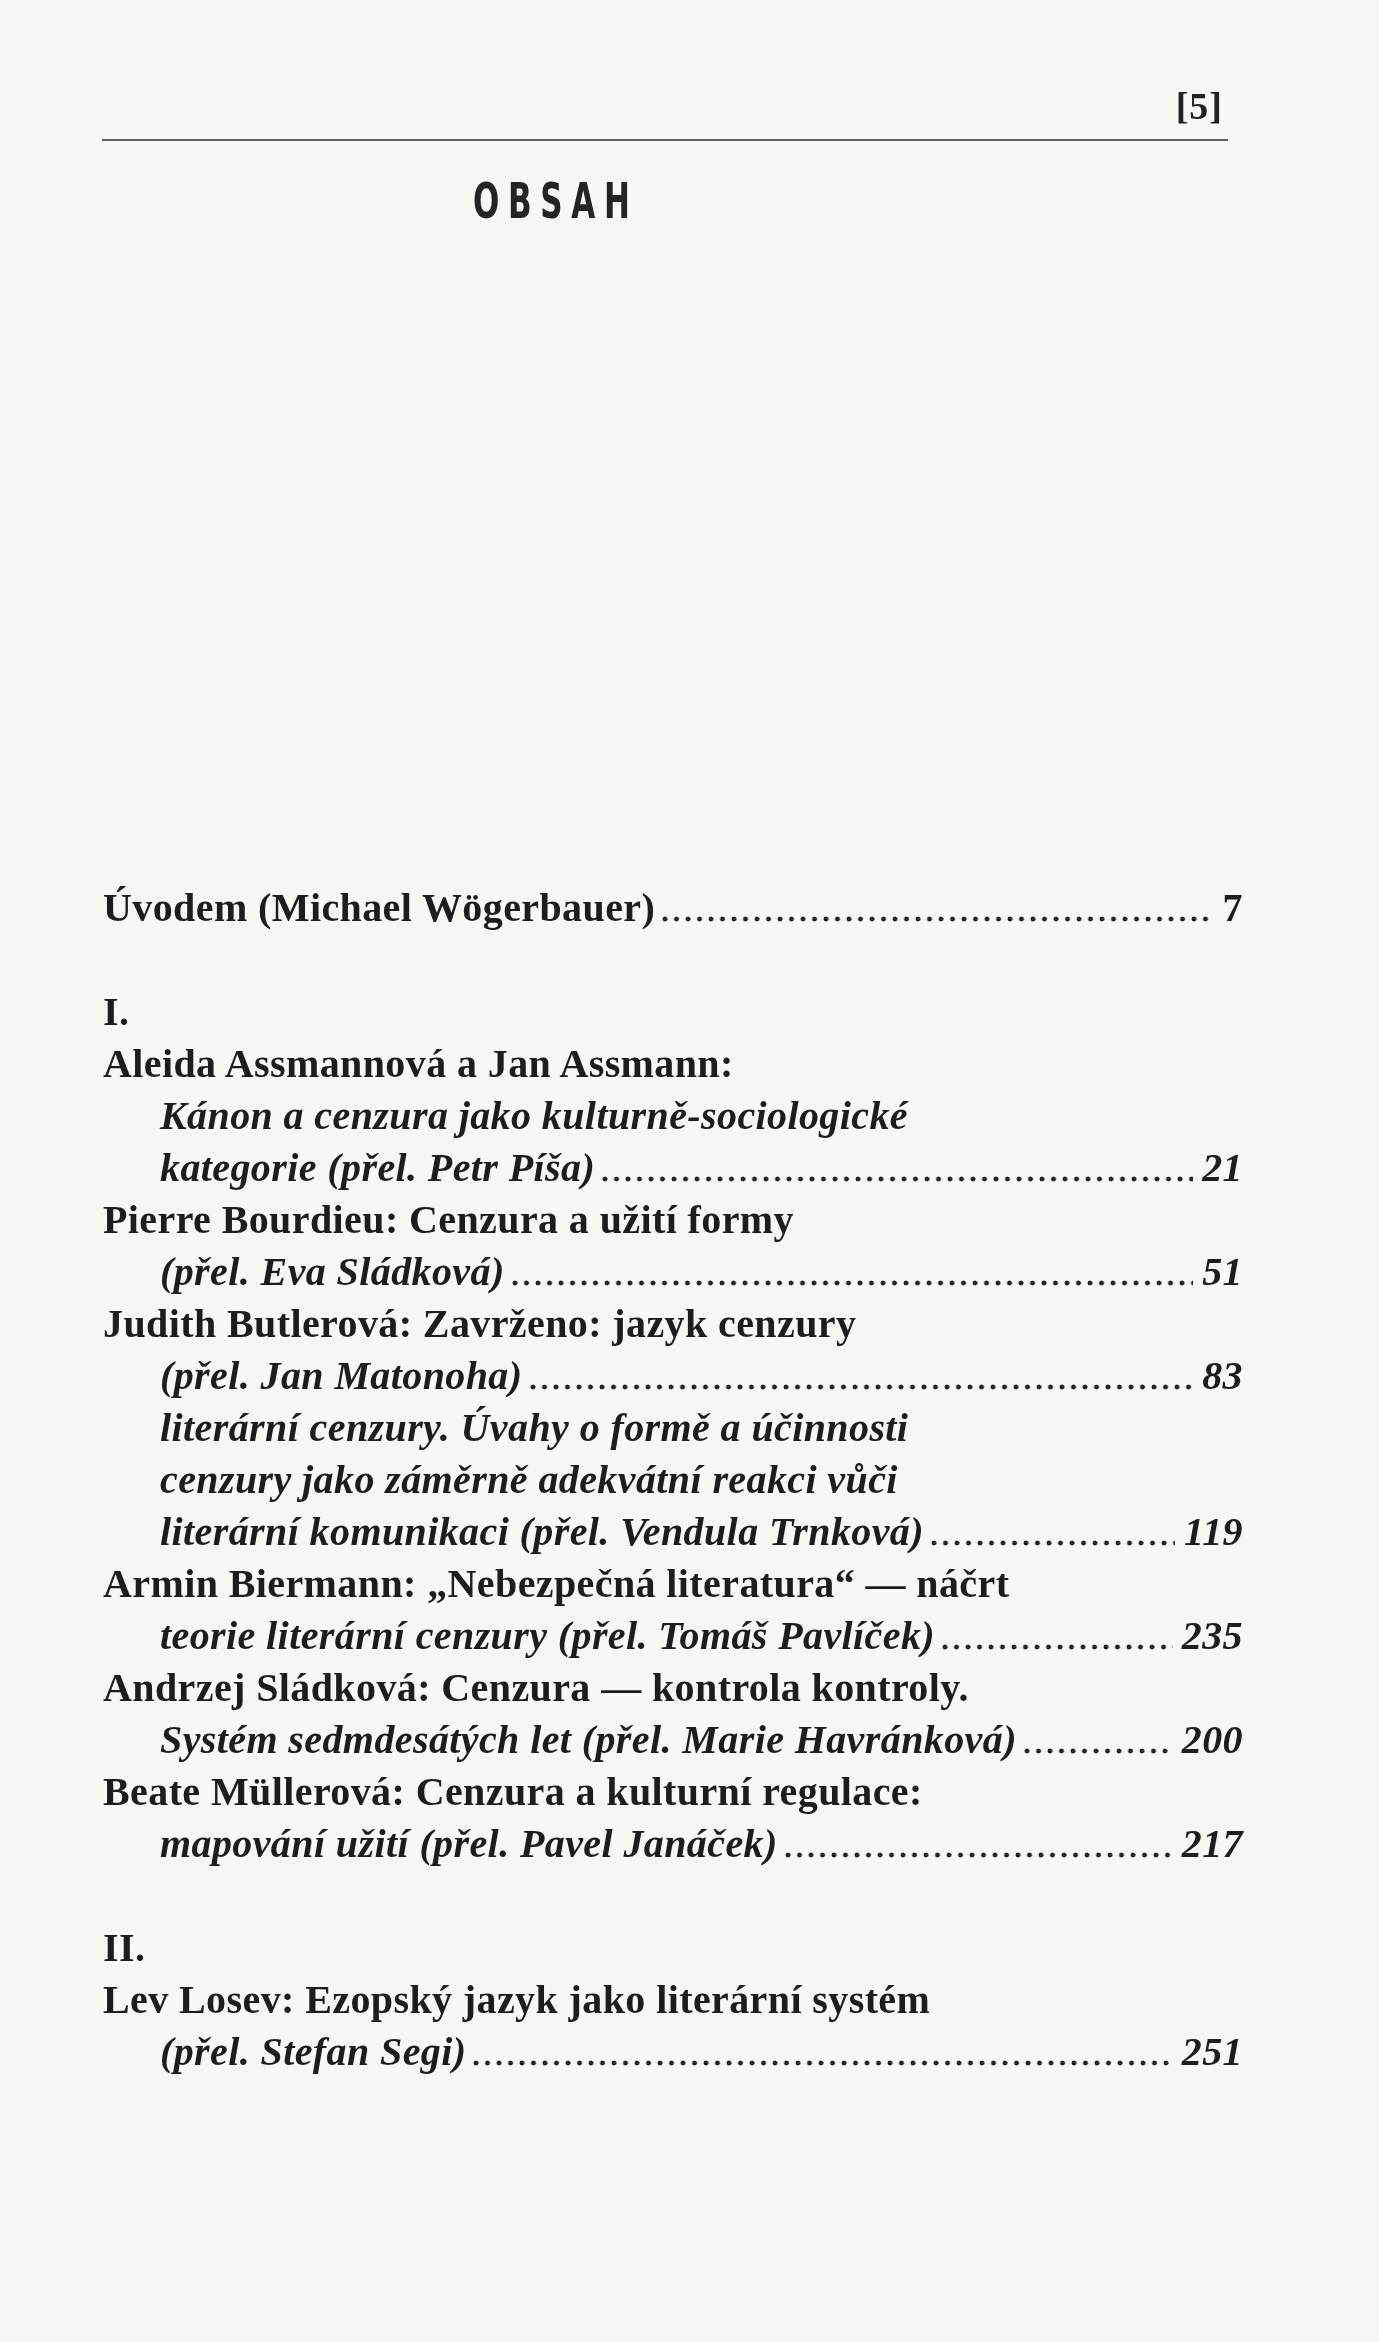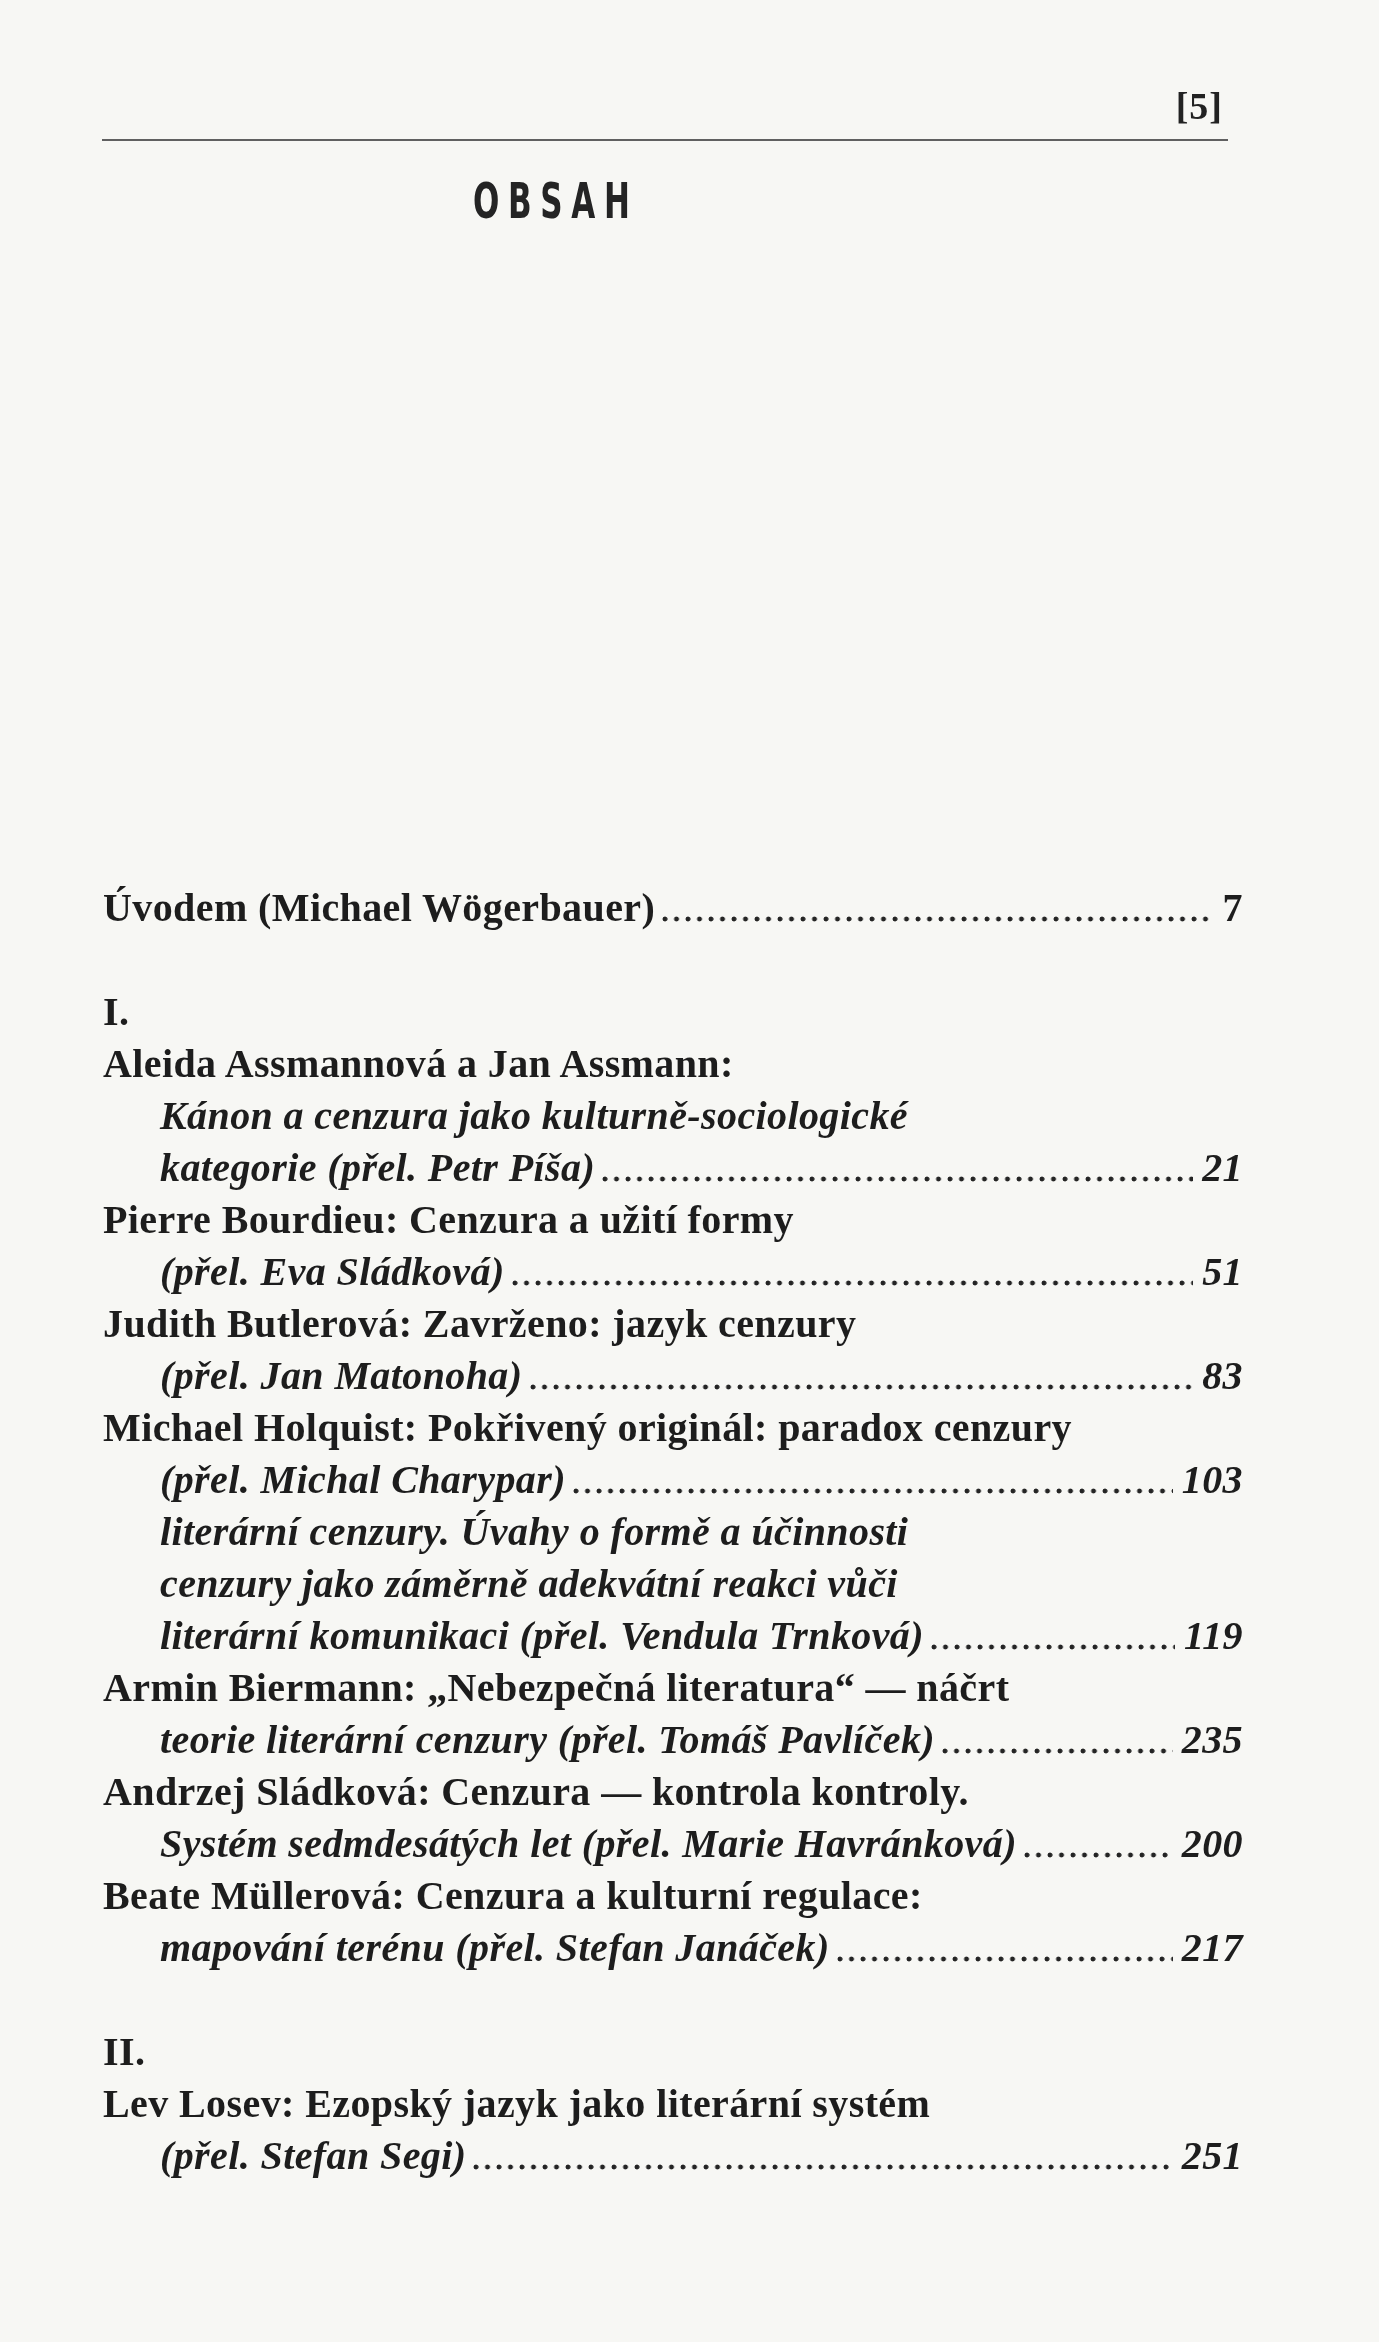--- a/index.html
+++ b/index.html
@@ -92,28 +92,20 @@
 
     <div class="entry">
       <div class="line">Judith Butlerová: Zavrženo: jazyk cenzury</div>
       <div class="line cont row">
         <span class="t">(přel. Jan Matonoha)</span>
         <span class="leader"></span>
         <span class="pg">83</span>
       </div>
     </div>
 
-    <div class="entry">
-      <div class="line">Michael Holquist: Pokřivený originál: paradox cenzury</div>
-      <div class="line cont row">
-        <span class="t">(přel. Michal Charypar)</span>
-        <span class="leader"></span>
-        <span class="pg">103</span>
-      </div>
-    </div>
 
     <div class="entry">
       <div class="line cont">literární cenzury. Úvahy o formě a účinnosti</div>
       <div class="line cont">cenzury jako záměrně adekvátní reakci vůči</div>
       <div class="line cont row">
         <span class="t">literární komunikaci (přel. Vendula Trnková)</span>
         <span class="leader"></span>
         <span class="pg">119</span>
       </div>
     </div>
@@ -132,21 +124,21 @@
       <div class="line cont row">
         <span class="t">Systém sedmdesátých let (přel. Marie Havránková)</span>
         <span class="leader"></span>
         <span class="pg">200</span>
       </div>
     </div>
 
     <div class="entry">
       <div class="line">Beate Müllerová: Cenzura a kulturní regulace:</div>
       <div class="line cont row">
-        <span class="t">mapování terénu (přel. Stefan Janáček)</span>
+        <span class="t">mapování užití (přel. Pavel Janáček)</span>
         <span class="leader"></span>
         <span class="pg">217</span>
       </div>
     </div>
 
     <div class="section line">II.</div>
 
     <div class="entry">
       <div class="line">Lev Losev: Ezopský jazyk jako literární systém</div>
       <div class="line cont row">

